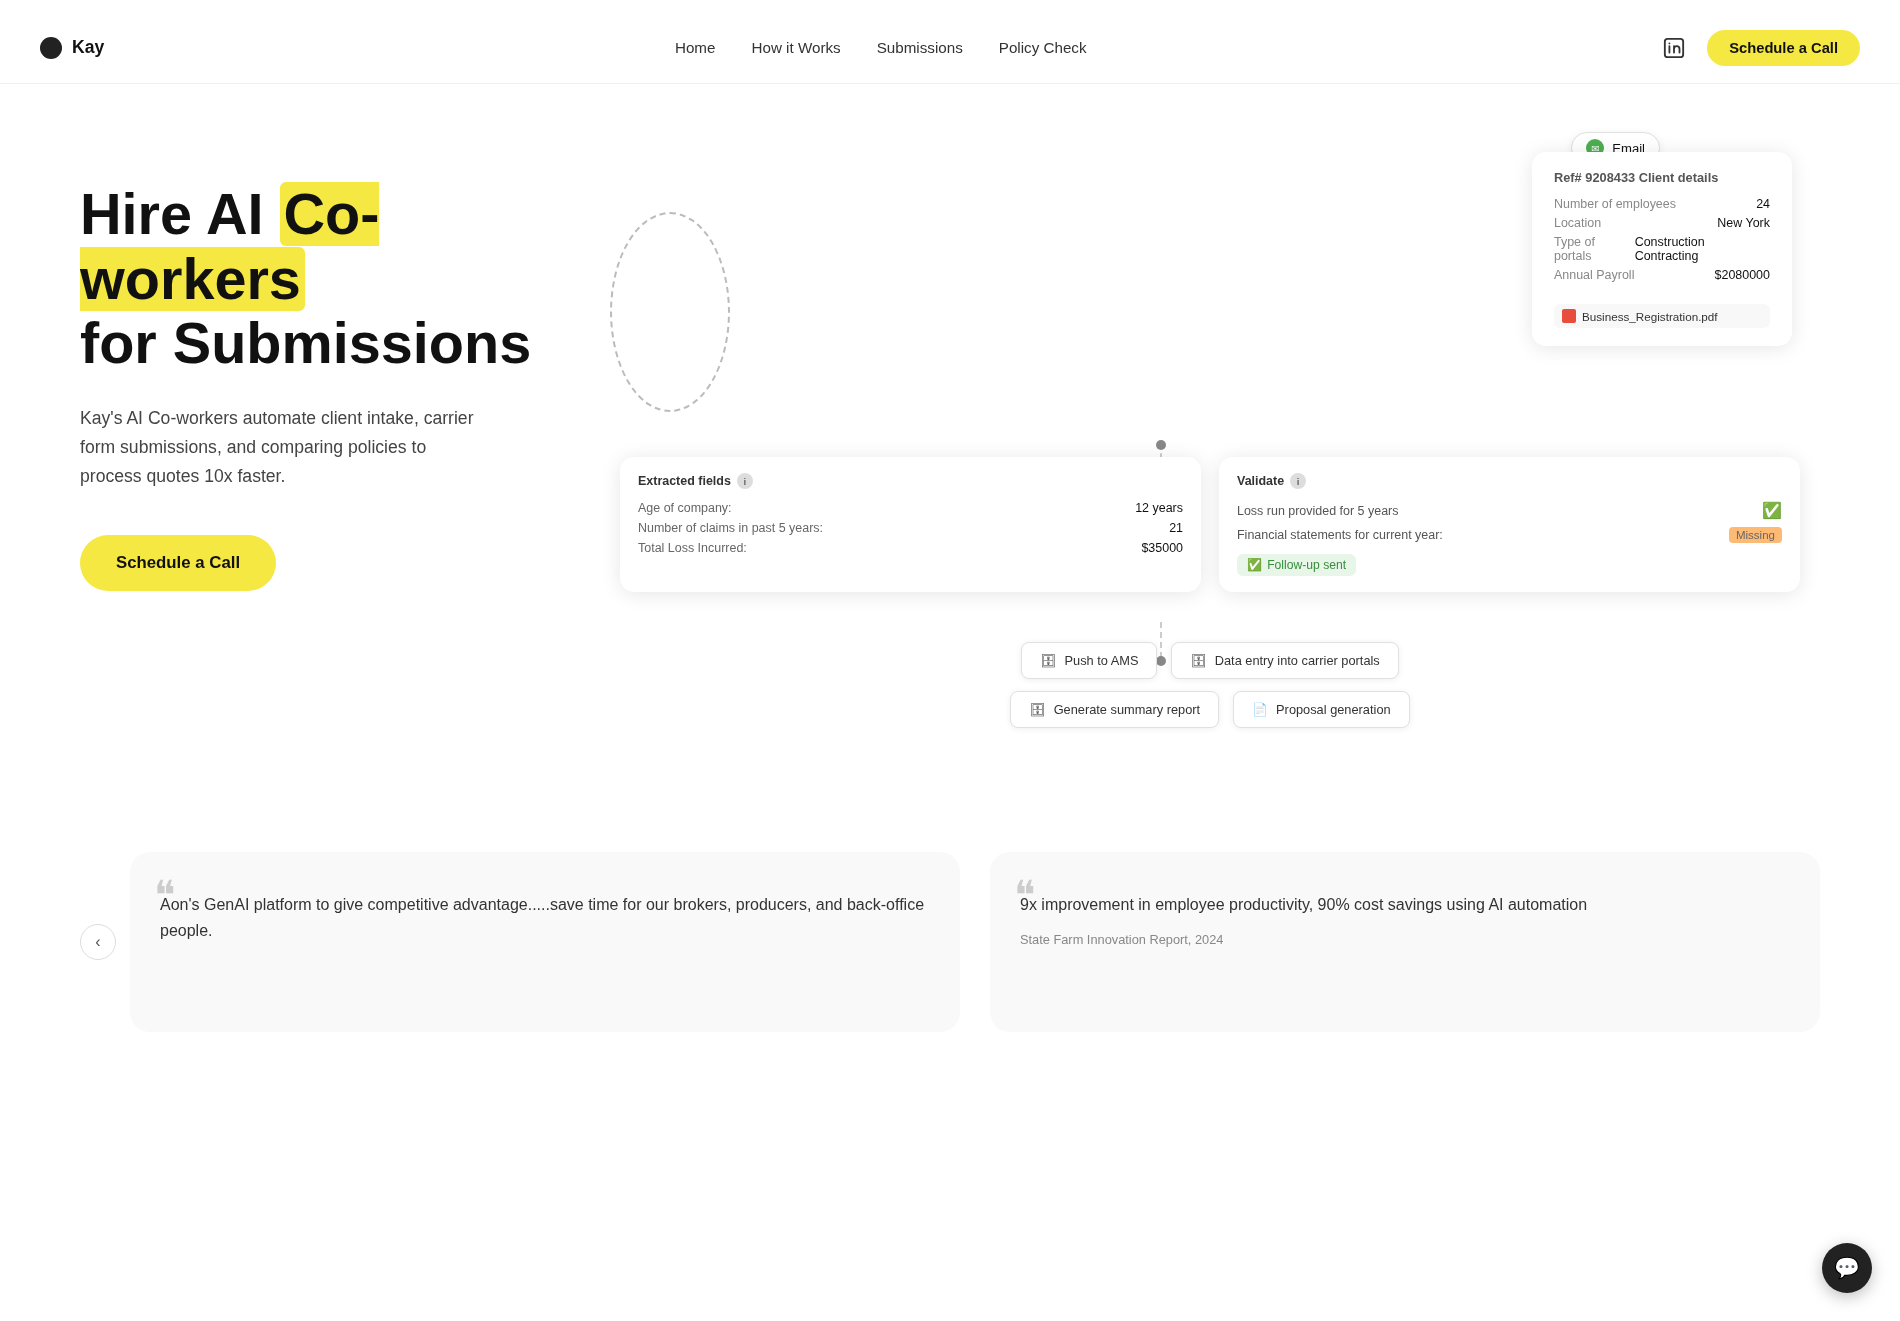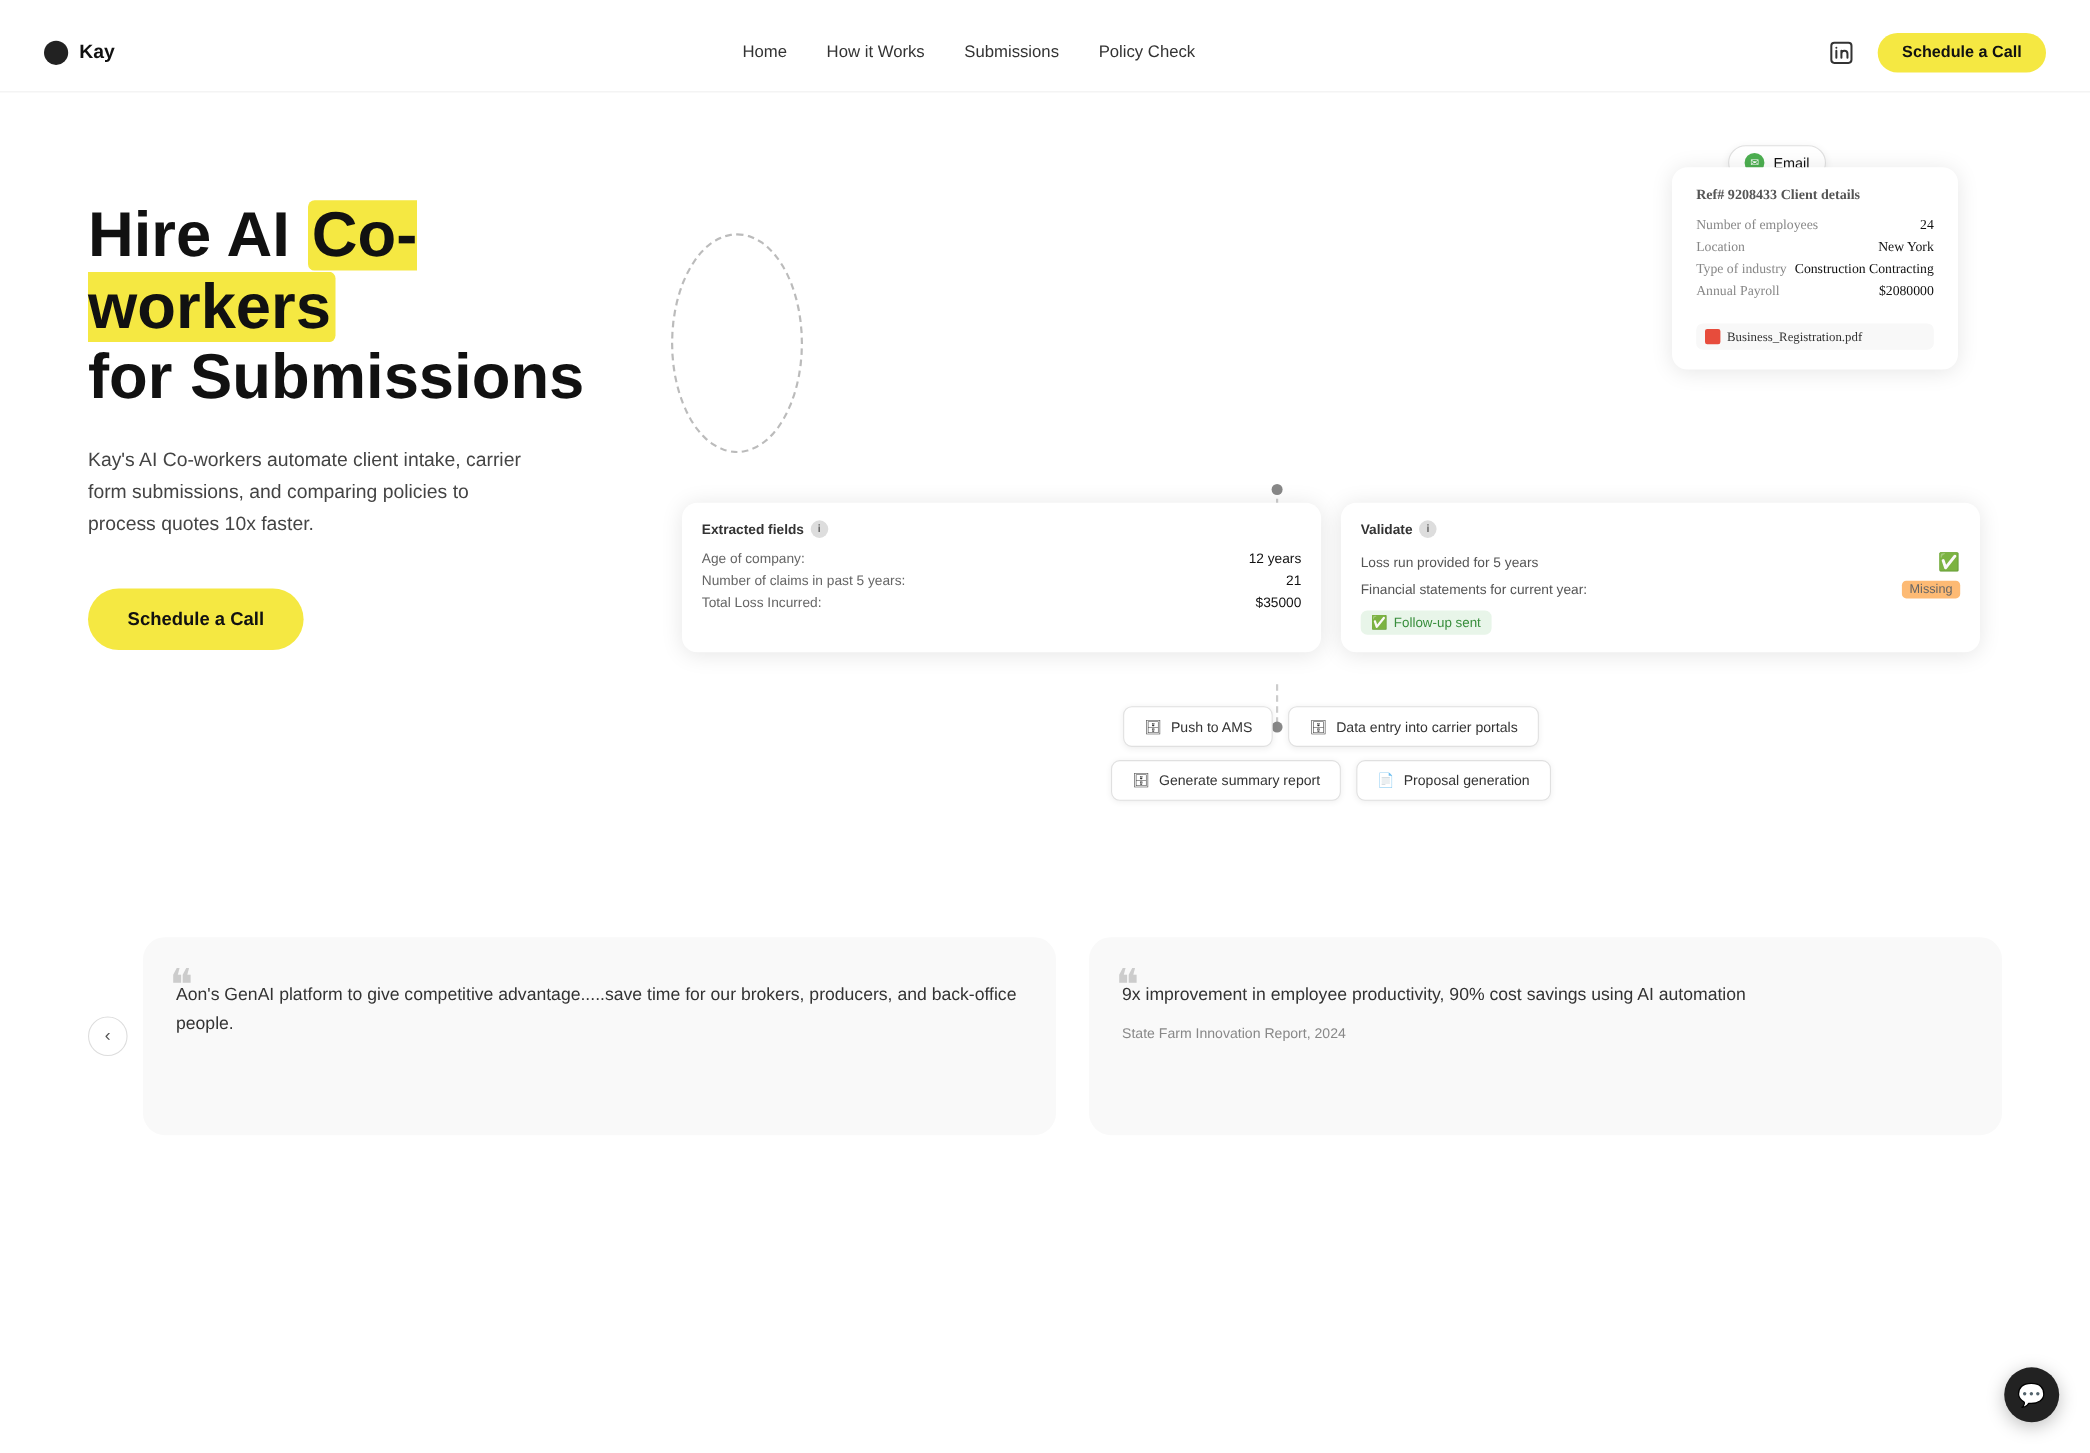--- a/index.html
+++ b/index.html
@@ -44,21 +44,21 @@
     .diagram-wrapper {
       position: relative; width: 100%; height: 620px;
     }
 
     
     .card {
       background: #fff; border-radius: 14px; box-shadow: 0 2px 20px rgba(0,0,0,0.10);
       padding: 18px 22px; position: absolute;
     }
     .card-client {
-      top: 20px; right: 40px; width: 260px; font-family: Liberation Serif, serif;
+      top: 20px; right: 28px; width: 260px;
     }
     .card-client .card-title {
       font-size: 0.8rem; font-weight: 600; color: #555; margin-bottom: 12px;
     }
     .client-row { display: flex; justify-content: space-between; margin-bottom: 5px; font-size: 0.78rem; }
     .client-row .label { color: #888; }
     .client-row .value { color: #111; font-weight: 500; }
     .card-files { display: flex; flex-direction: column; gap: 5px; margin-top: 22px; }
     .file-item {
       display: flex; align-items: center; gap: 6px; font-size: 0.73rem; color: #333;
@@ -217,21 +217,21 @@
         <div class="card-title">Ref# 9208433 Client details</div>
         <div class="client-row">
           <span class="label">Number of employees</span>
           <span class="value">24</span>
         </div>
         <div class="client-row">
           <span class="label">Location</span>
           <span class="value">New York</span>
         </div>
         <div class="client-row">
-          <span class="label">Type of industry</span>
+          <span class="label">Type of portals</span>
           <span class="value">Construction Contracting</span>
         </div>
         <div class="client-row">
           <span class="label">Annual Payroll</span>
           <span class="value">$2080000</span>
         </div>
         <div class="card-files">
           <div class="file-item">
             <span class="file-icon"></span>
             <span>Business_Registration.pdf</span>

